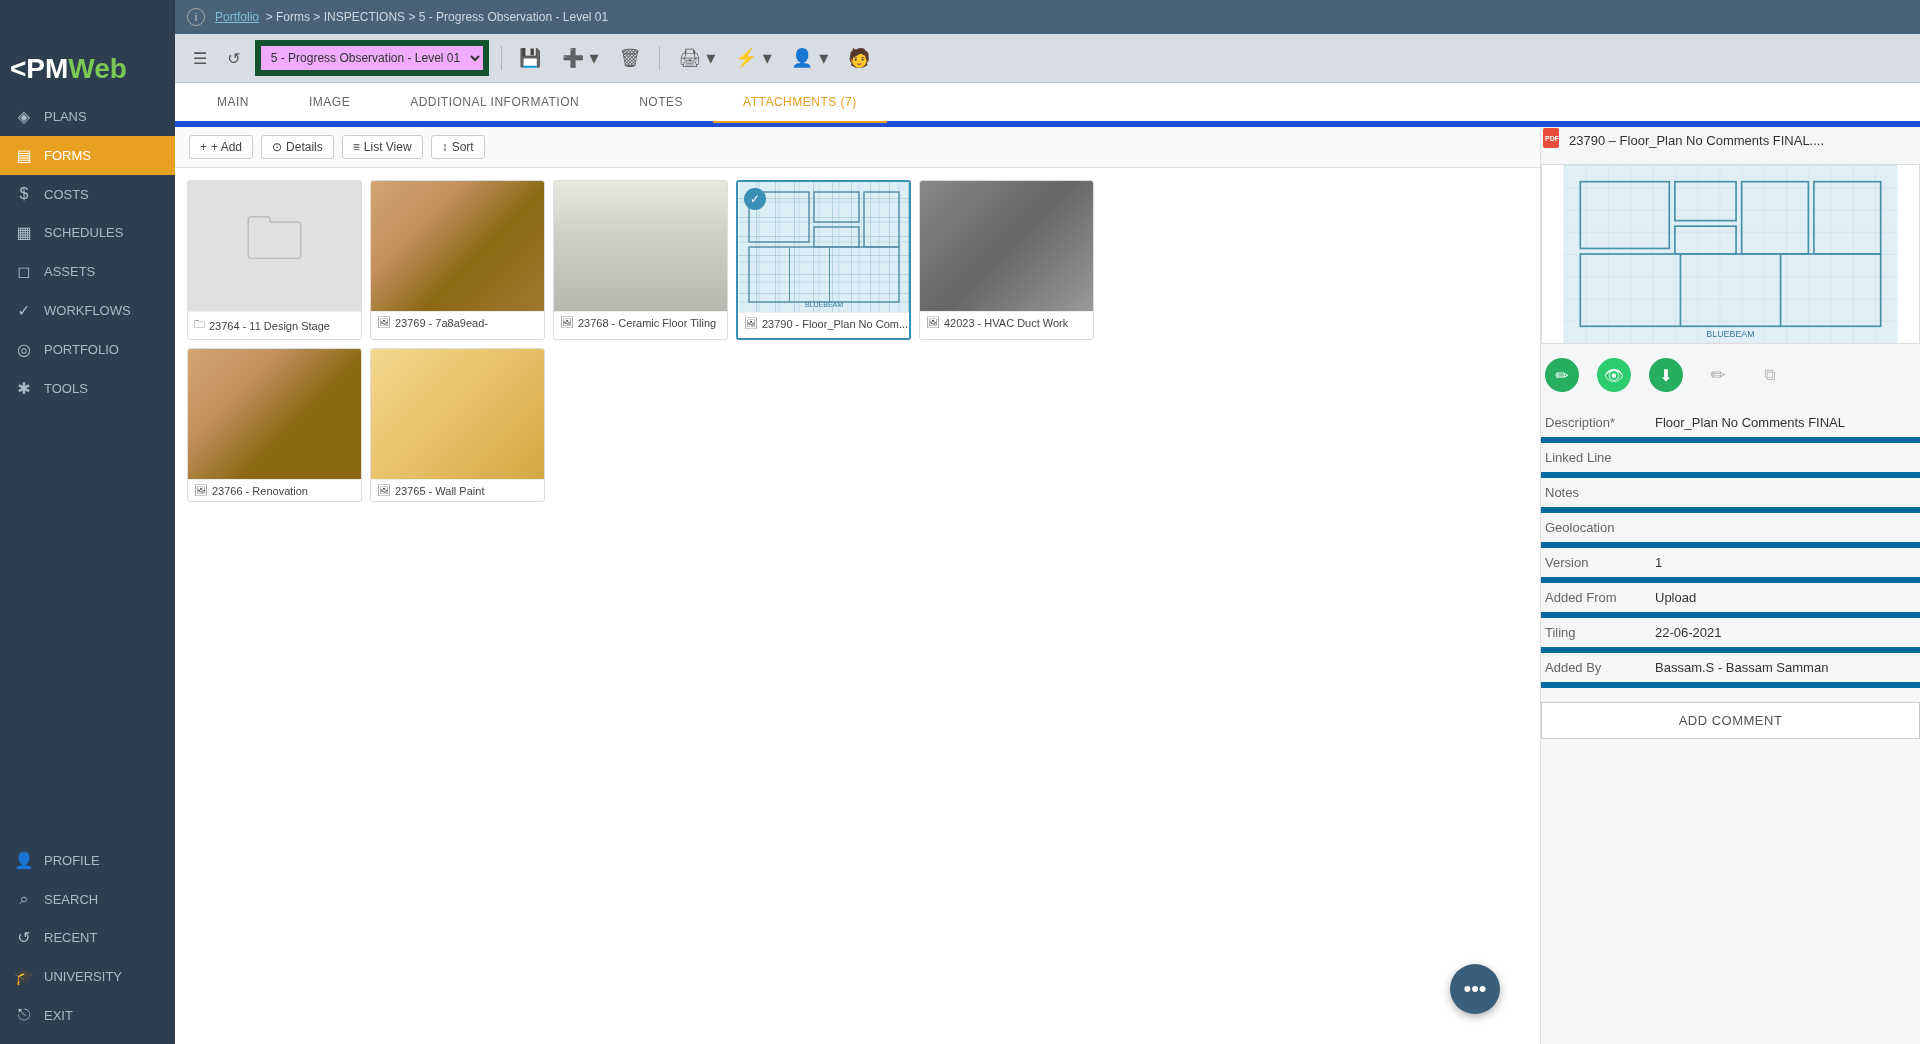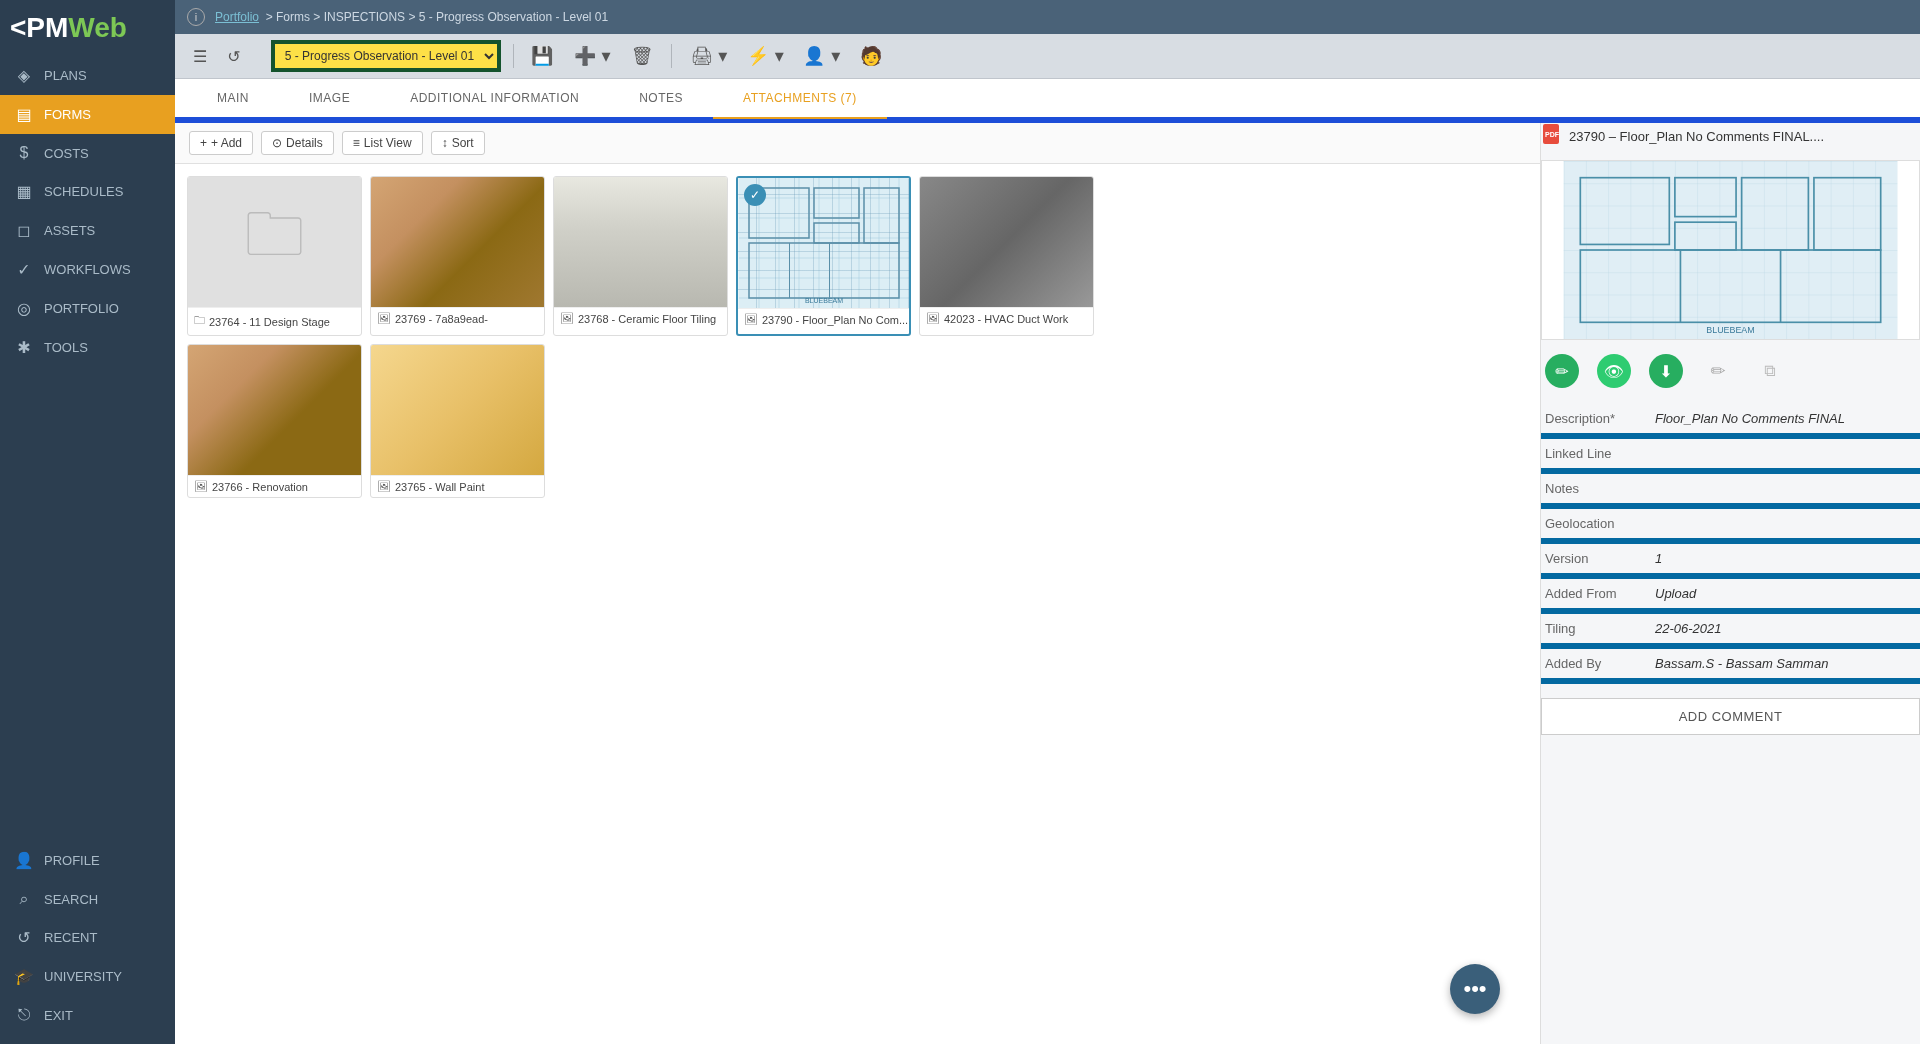--- a/index.html
+++ b/index.html
@@ -12,20 +12,21 @@
       display: flex;
       flex-direction: column;
       flex-shrink: 0;
       height: 100%;
     }
     .sidebar-logo {
       padding: 12px 10px;
       background: #2c3e50;
       display: flex;
       align-items: center;
+      margin-top: 41px;
     }
     .logo-text {
       font-size: 28px;
       font-weight: bold;
       color: white;
     }
     .logo-text span { color: #7dc855; }
     .sidebar-nav { flex: 1; display: flex; flex-direction: column; }
     .nav-item {
       display: flex;
@@ -80,26 +81,25 @@
       background: none;
       border: none;
       cursor: pointer;
       padding: 4px 6px;
       color: #555;
       font-size: 16px;
       display: flex; align-items: center;
     }
     .toolbar-select {
       padding: 4px 6px;
-      border: 4px solid #14532d;
-      background: #fde047;
+      border: 6px solid #14532d;
+      background: #f0abfc;
       font-size: 12px;
       color: #333;
       min-width: 220px;
-      margin-left: 16px;
     }
     .toolbar-sep { width: 1px; height: 24px; background: #b0b5bb; margin: 0 4px; }
     .toolbar-action-btn {
       background: none; border: none; cursor: pointer;
       font-size: 18px; color: #555; padding: 2px 6px;
       display: flex; align-items: center; gap: 2px;
     }
 
     
     .tab-bar {
@@ -229,21 +229,21 @@
     .panel-action-icon.green { background: #27ae60; color: white; }
     .panel-action-icon.green-light { background: #2ecc71; color: white; }
     .panel-action-icon.dl { background: #27ae60; color: white; }
     .panel-action-icon.edit { background: none; color: #999; }
     .panel-action-icon.copy { background: none; color: #bbb; }
 
     
     .details-table { width: 100%; border-collapse: collapse; font-size: 13px; }
     .details-table tr td { padding: 7px 4px; border-bottom: 6px solid #0369a1; vertical-align: top; }
     .details-table tr td:first-child { color: #666; width: 110px; }
-    .details-table tr td:last-child { color: #333; font-weight: 400; font-style: italic; }
+    .details-table tr td:last-child { color: #333; font-weight: 400; }
 
     
     .add-comment-btn {
       width: 100%; padding: 10px;
       background: white; border: 1px solid #ccc;
       font-size: 13px; color: #555; cursor: pointer;
       margin-top: 14px; text-transform: uppercase;
       letter-spacing: 0.5px;
     }
 

